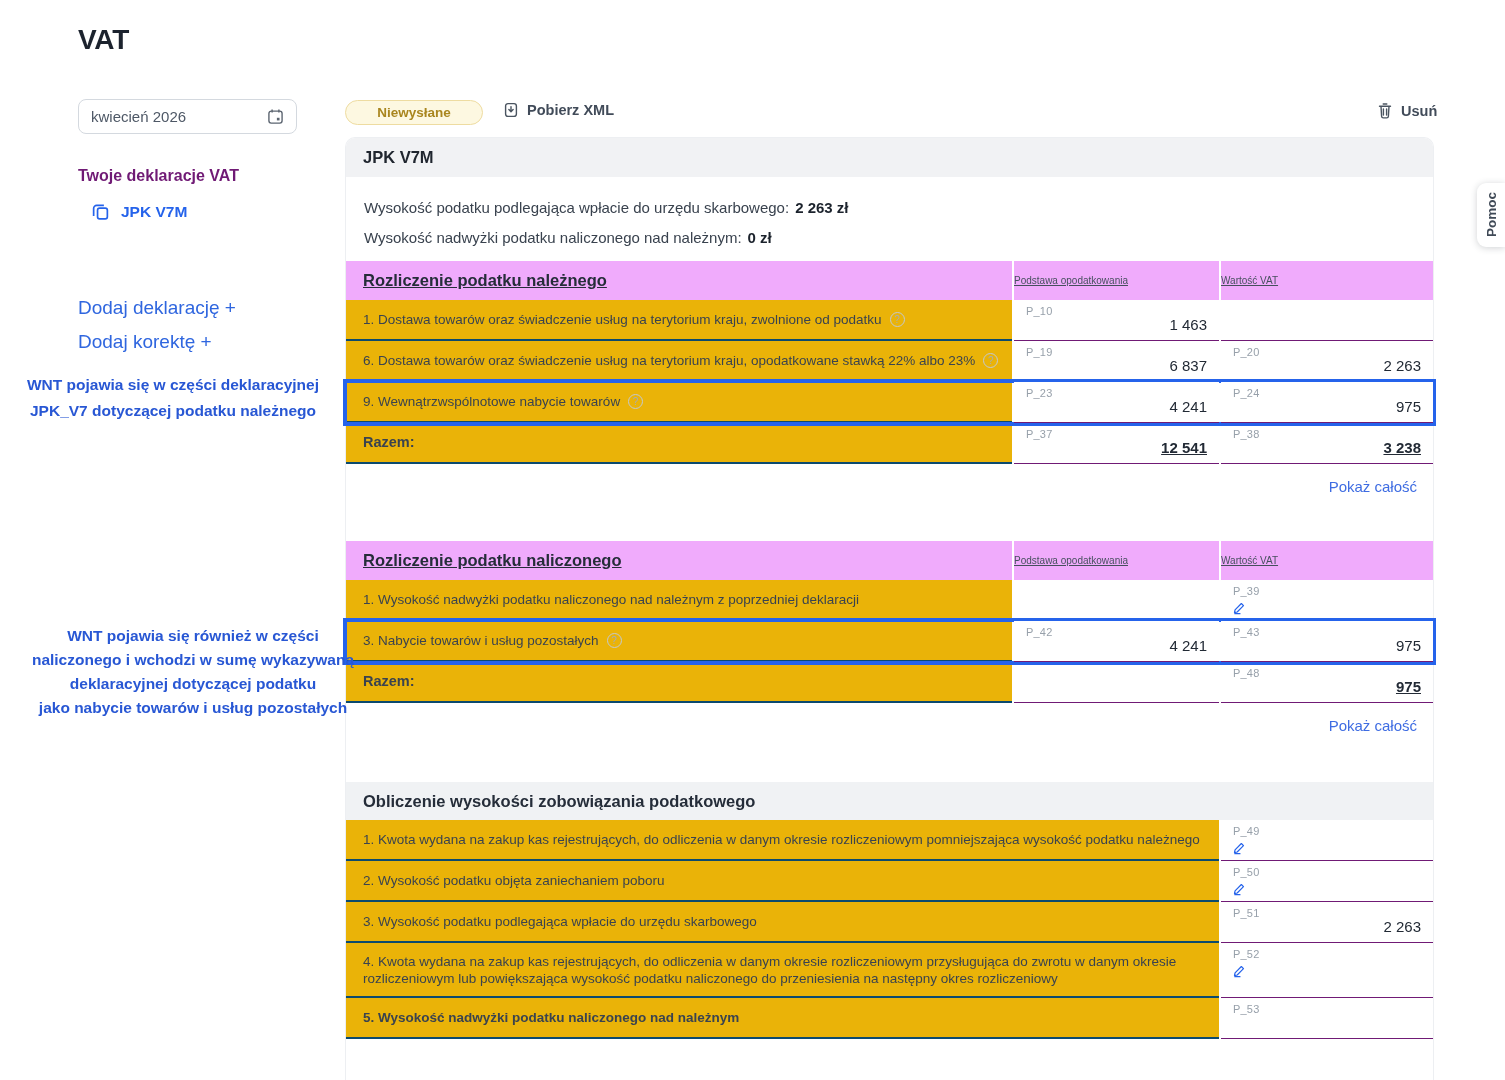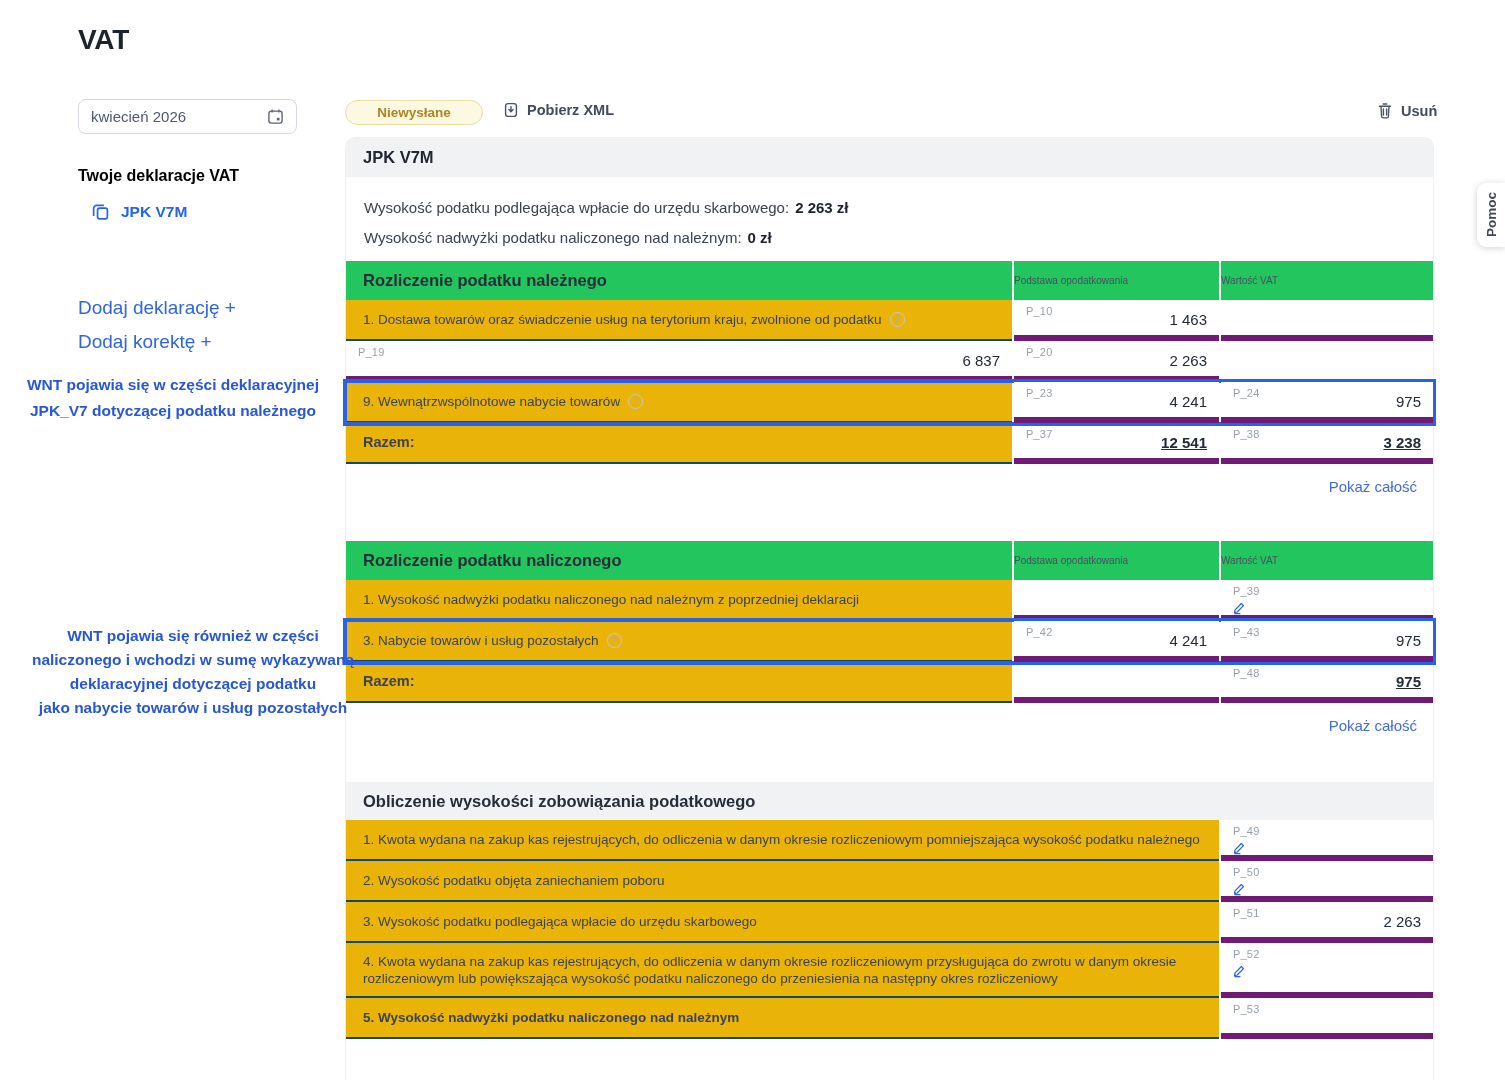--- a/index.html
+++ b/index.html
@@ -5,21 +5,21 @@
   * { margin:0; padding:0; box-sizing:border-box; }
   html,body { background:#fff; }
   .page { position:relative; width:1505px; height:1080px; background:#fff;
           font-family:"Liberation Sans",sans-serif; overflow:hidden; color:#2a323e; }
 
   
   .vat-title { position:absolute; left:78px; top:24px; font-size:28px; font-weight:800; color:#1c232e; letter-spacing:-.3px; }
   .period-input { position:absolute; left:78px; top:99px; width:219px; height:35px; border:1px solid #d4d9df;
                   border-radius:8px; background:#fff; display:flex; align-items:center; padding:0 12px; cursor:pointer; }
   .period-input .ptext { font-size:15px; color:#4e5866; flex:1; }
-  .sb-heading { position:absolute; left:78px; top:167px; font-size:16px; font-weight:700; color:#000000;text-align:right; }
+  .sb-heading { position:absolute; left:78px; top:167px; font-size:16px; font-weight:700; color:#701a75;text-align:right; }
   .decl-link { position:absolute; left:91px; top:202px; display:flex; align-items:center; gap:11px;
                color:#2563eb; font-size:15.5px; font-weight:700; cursor:pointer; }
   .add-link { position:absolute; left:78px; font-size:19px; color:#2f66df; cursor:pointer;margin-top:28px; }
   .add-link.l1 { top:269px; } .add-link.l2 { top:303px; }
 
   .annot { position:absolute; text-align:center; color:#2857d4; font-weight:700; font-size:15.5px; line-height:26px; z-index:6; }
   .annot1 { left:8px; top:372px; width:330px; }
   .annot2 { left:12px; top:624px; width:362px; line-height:24px;text-align:center; }
   .annot span { display:block; }
 
@@ -44,31 +44,31 @@
   .panel-header { height:39px; background:#f1f2f4; border-radius:9px 9px 0 0; display:flex; align-items:center;
                   padding-left:17px; font-size:16.5px; font-weight:800; color:#20262f; }
   .summary { height:84px; padding:16px 18px 0 18px; }
   .summary .sline { font-size:15px; color:#39424e; line-height:30px; }
   .summary .sval { font-weight:800; color:#1b222c; margin-left:6px; }
 
   .grid3 { display:grid; grid-template-columns:666px 205px 212px; column-gap:2px; }
   .grid2 { display:grid; grid-template-columns:873px 212px; column-gap:2px; }
 
   .thead { height:39px; }
-  .thead .tcell { background:#22c55e; display:flex; align-items:center; }
+  .thead .tcell { background:#f0abfc; display:flex; align-items:center;text-decoration:underline; }
   .thead .ttitle { font-size:16.5px; font-weight:700; color:#252d39; padding-left:17px; }
   .thead .tcol { font-size:10px; color:#46505e; }
   .thead.single { background:#f0f2f4; display:flex; align-items:center; height:38px; }
   .thead.single .ttitle { font-size:16.5px; font-weight:700; color:#252d39; padding-left:17px; }
 
   .row { height:41px; }
   .row.tall { height:55px; }
   .label-cell { background:#eab308; border-bottom:2px solid #0c4a6e; display:flex; align-items:center;
                 padding:0 12px 0 17px; font-size:13.5px; color:#3a434f; line-height:17px; overflow:hidden; }
-  .val-cell { position:relative; background:#fff; border-bottom:6px solid #701a75; }
+  .val-cell { position:relative; background:#fff; border-bottom:1px solid #701a75; }
   .code { position:absolute; top:5px; left:12px; font-size:11px; color:#97a0aa; letter-spacing:.2px; }
   .val  { position:absolute; right:12px; bottom:7px; font-size:15px; color:#222a35; }
   .row.razem .label-cell { font-weight:700; font-size:14.5px; }
   .row.razem .val { font-weight:700;text-decoration:underline; }
   .row.boldlabel .label-cell { font-weight:700; }
   .row.hl { outline:4px solid #2563eb; outline-offset:-1px; position:relative; z-index:3; }
 
   .qicon { display:inline-flex; width:15px; height:15px; border:1px solid #c3c9d0; border-radius:50%;
            color:#a6adb6; font-size:10px; align-items:center; justify-content:center; margin-left:8px; flex:none; cursor:pointer; }
   .qicon::before { content:"?"; }
@@ -181,20 +181,24 @@
             <span class="code">P_10</span>
             <span class="val">1 463</span>
           </div>
         <div class="val-cell">
             <span class="code"></span>
             <span class="val"></span>
           </div>
       </div>
 
       <div class="grid3 row">
+        <div class="label-cell">
+            <span>6. Dostawa towarów oraz świadczenie usług na terytorium kraju, opodatkowane stawką 22% albo 23%</span>
+            <span class="qicon"></span>
+          </div>
         <div class="val-cell">
             <span class="code">P_19</span>
             <span class="val">6 837</span>
           </div>
         <div class="val-cell">
             <span class="code">P_20</span>
             <span class="val">2 263</span>
           </div>
       </div>
 

